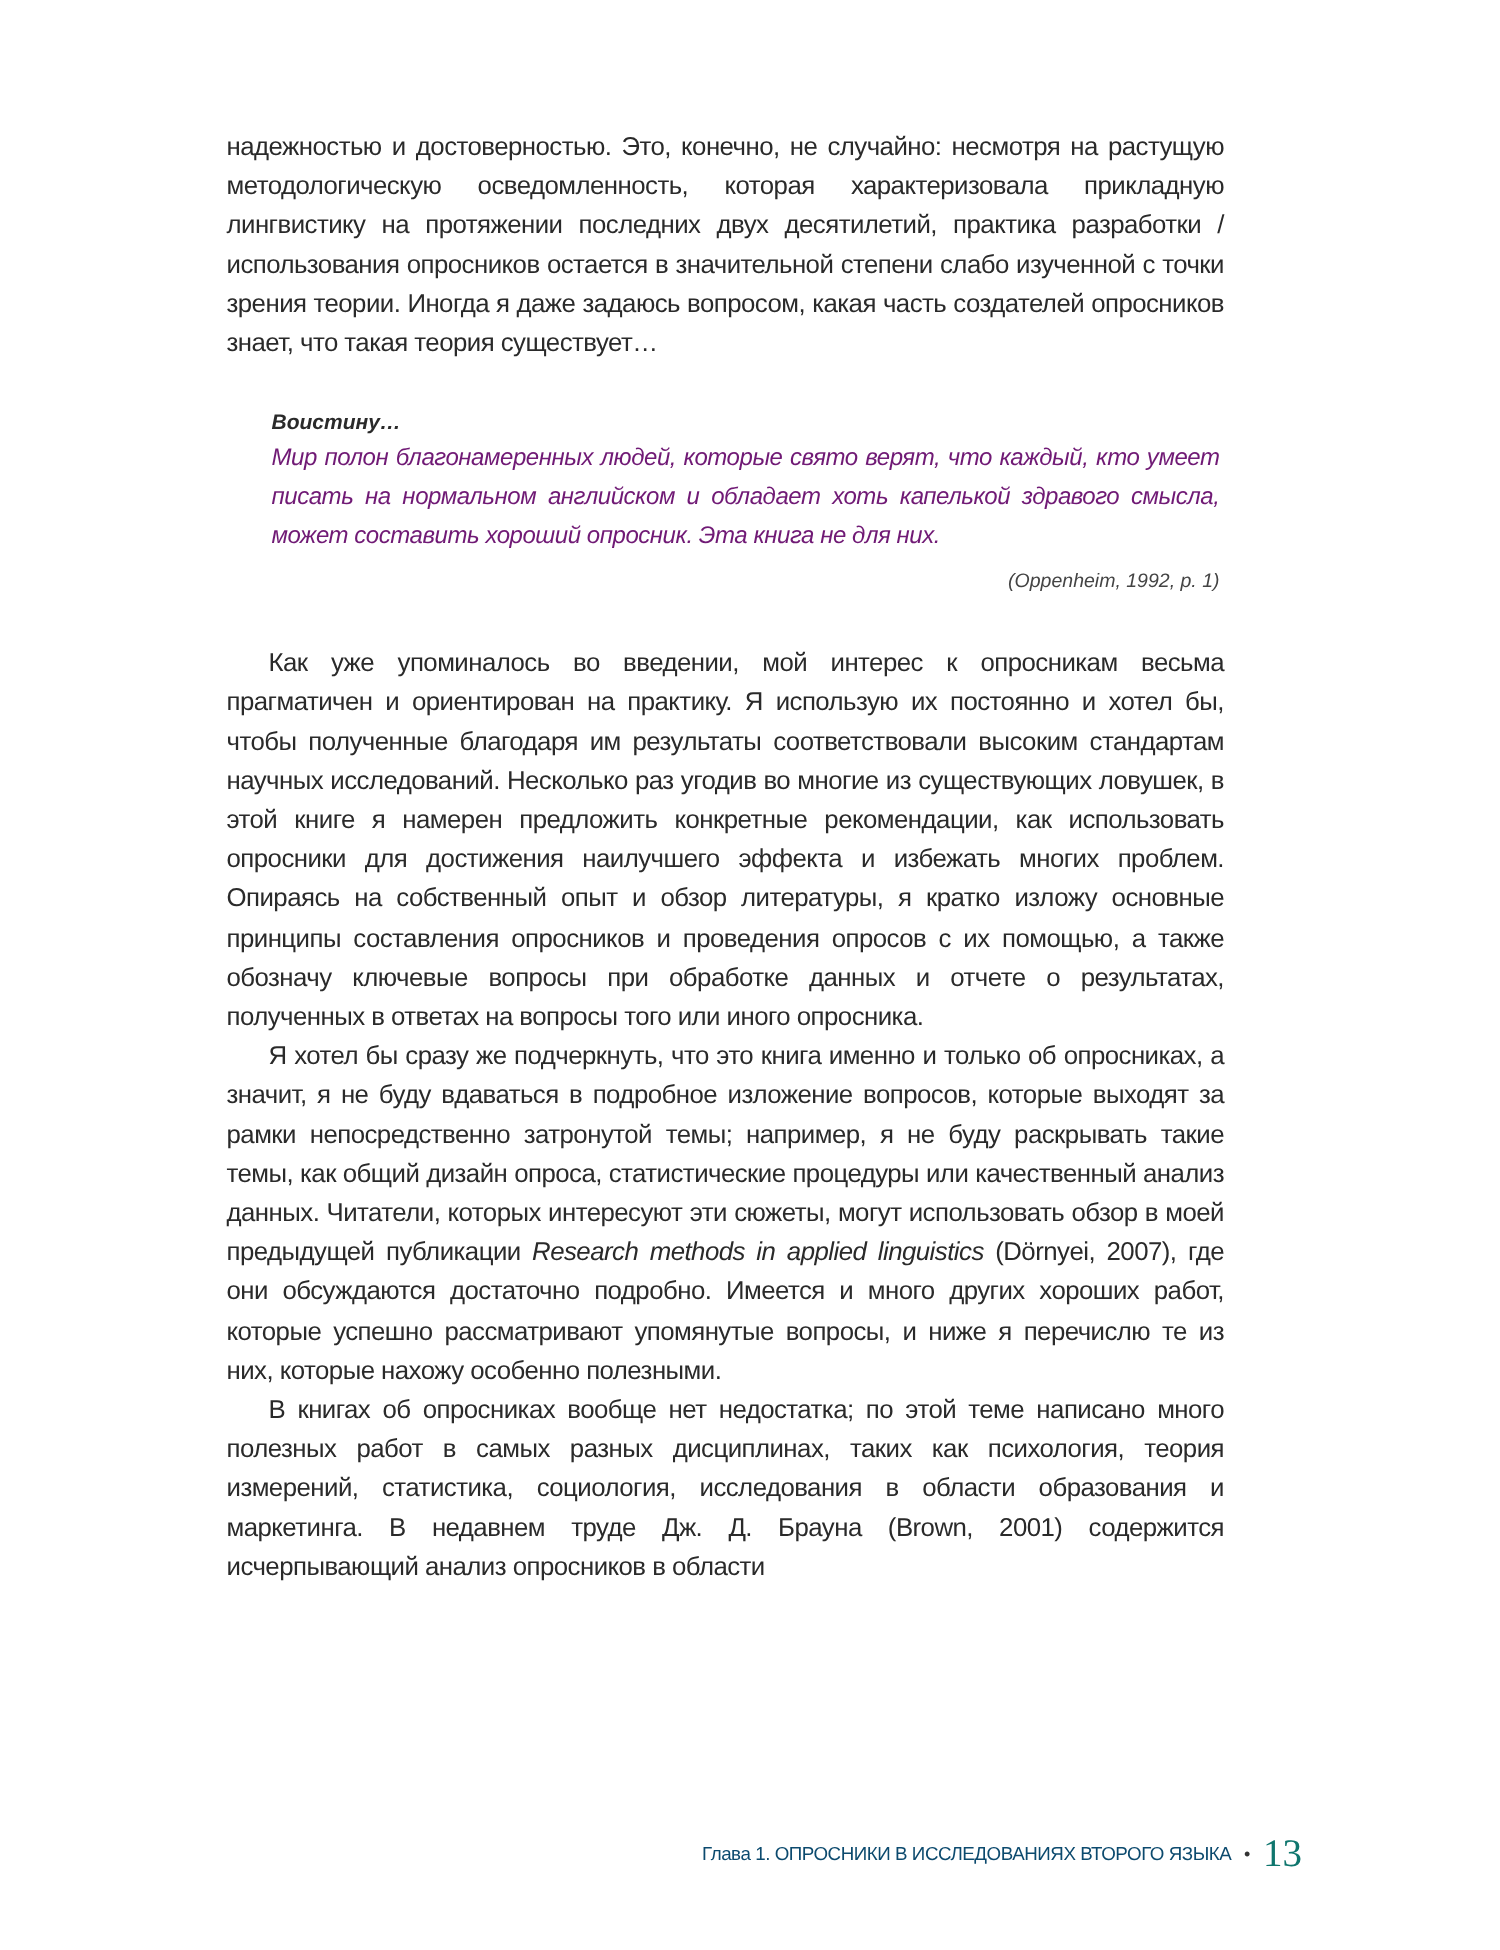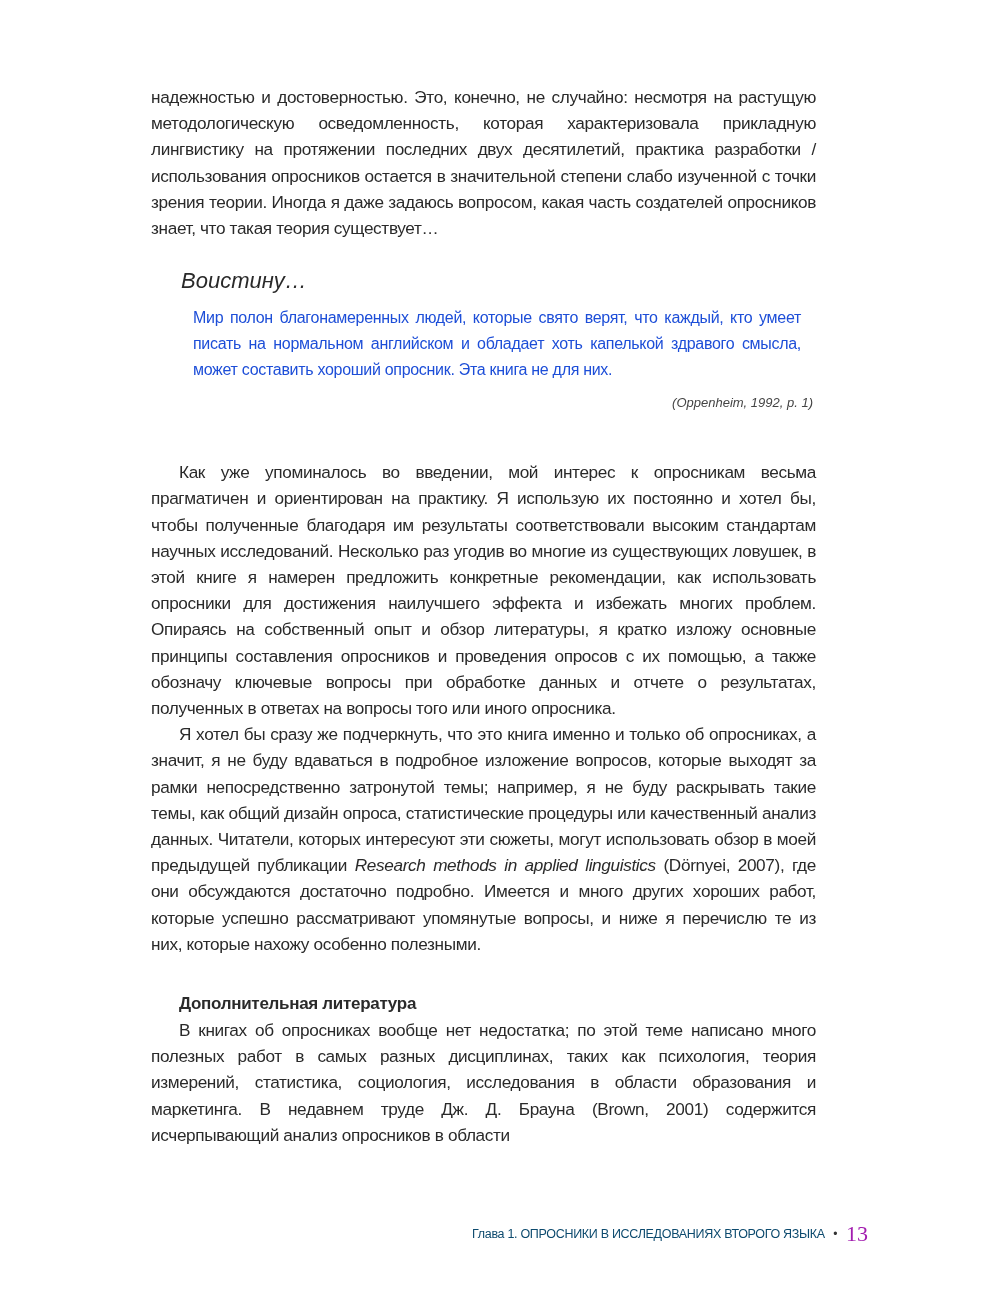--- a/index.html
+++ b/index.html
@@ -1,50 +1,49 @@
 <!DOCTYPE html>
 <html><head>
 <meta charset="utf-8">
 <style>
   html, body { margin: 0; padding: 0; background: #ffffff; }
   body { width: 1000px; height: 1300px; position: relative; overflow: hidden; font-family: "Liberation Sans", "DejaVu Sans", sans-serif; color: #2a2a2a; }
   .page { position: absolute; left: 151px; top: 84px; width: 665px; }
   .para { font-size: 17.2px; line-height: 26.2px; text-align: justify; margin: 0; letter-spacing: -0.35px; }
   .para.indent { text-indent: 28px; }
   .quote-block { margin: 28px 0 0 30px; width: 632px; }
-  .quote-title { font-weight: normal; font-style: italic; font-size: 22px; line-height: 24px; margin: 0; }
-  .quote-text { font-size: 16px; line-height: 26px; text-align: justify; margin: 12px; letter-spacing: -0.3px; color: #1d4ed8; }
-  .quote-source { font-style: italic; font-size: 13px; text-align: right; margin: 8px 0 15px 0; color: #444; }
+  .quote-title { font-weight: bold; font-style: italic; font-size: 14px; line-height: 24px; margin: 0; }
+  .quote-text { font-style: italic; font-size: 16px; line-height: 26px; text-align: justify; margin: 0; letter-spacing: -0.3px; color: #701a75; }
+  .quote-source { font-style: italic; font-size: 13px; text-align: right; margin: 8px 0 0 0; color: #444; }
   .gap-large { height: 34px; }
   .section-heading { font-weight: bold; font-size: 17px; line-height: 26px; margin: 34px 0 0 28px; letter-spacing: -0.3px; }
   .footer { position: absolute; top: 1221px; left: 450px; width: 418px; text-align: right; white-space: nowrap; }
   .footer-chapter { font-size: 12.5px; color: #0c4a6e; letter-spacing: -0.3px; vertical-align: middle; }
   .footer-bullet { font-size: 12px; color: #333; margin: 0 4px; vertical-align: middle; }
-  .footer-page { font-size: 22px; color: #a21caf; font-family: "Liberation Serif", serif; vertical-align: middle; }
+  .footer-page { font-size: 26px; color: #0f766e; font-family: "Liberation Serif", serif; vertical-align: middle; }
   em { font-style: italic; }
 </style>
 </head>
 <body>
 
 <div class="page">
   <p class="para">надежностью и достоверностью. Это, конечно, не случайно: несмотря на растущую методологическую осведомленность, которая характеризовала прикладную лингвистику на протяжении последних двух десятилетий, практика разработки / использования опросников остается в значительной степени слабо изученной с точки зрения теории. Иногда я даже задаюсь вопросом, какая часть создателей опросников знает, что такая теория существует…</p>
 
   <div class="quote-block">
     <p class="quote-title">Воистину…</p>
     <p class="quote-text">Мир полон благонамеренных людей, которые свято верят, что каждый, кто умеет писать на нормальном английском и обладает хоть капелькой здравого смысла, может составить хороший опросник. Эта книга не для них.</p>
     <p class="quote-source">(Oppenheim, 1992, p. 1)</p>
   </div>
 
   <div class="gap-large"></div>
 
   <p class="para indent">Как уже упоминалось во введении, мой интерес к опросникам весьма прагматичен и ориентирован на практику. Я использую их постоянно и хотел бы, чтобы полученные благодаря им результаты соответствовали высоким стандартам научных исследований. Несколько раз угодив во многие из существующих ловушек, в этой книге я намерен предложить конкретные рекомендации, как использовать опросники для достижения наилучшего эффекта и избежать многих проблем. Опираясь на собственный опыт и обзор литературы, я кратко изложу основные принципы составления опросников и проведения опросов с их помощью, а также обозначу ключевые вопросы при обработке данных и отчете о результатах, полученных в ответах на вопросы того или иного опросника.</p>
 
   <p class="para indent"><span>Я хотел бы сразу же подчеркнуть, что это книга именно и только об опросниках, а значит, я не буду вдаваться в подробное изложение вопросов, которые выходят за рамки непосредственно затронутой темы; например, я не буду раскрывать такие темы, как общий дизайн опроса, статистические процедуры или качественный анализ данных. Читатели, которых интересуют эти сюжеты, могут использовать обзор в моей предыдущей публикации </span><em>Research methods in applied linguistics</em><span> (Dörnyei, 2007), где они обсуждаются достаточно подробно. Имеется и много других хороших работ, которые успешно рассматривают упомянутые вопросы, и ниже я перечислю те из них, которые нахожу особенно полезными.</span></p>
 
-  <p class="section-heading">Дополнительная литература</p>
 
   <p class="para indent">В книгах об опросниках вообще нет недостатка; по этой теме написано много полезных работ в самых разных дисциплинах, таких как психология, теория измерений, статистика, социология, исследования в области образования и маркетинга. В недавнем труде Дж. Д. Брауна (Brown, 2001) содержится исчерпывающий анализ опросников в области</p>
 </div>
 
 <div class="footer">
   <span class="footer-chapter">Глава 1. ОПРОСНИКИ В ИССЛЕДОВАНИЯХ ВТОРОГО ЯЗЫКА</span>
   <span class="footer-bullet">•</span>
   <span class="footer-page">13</span>
 </div>
 

